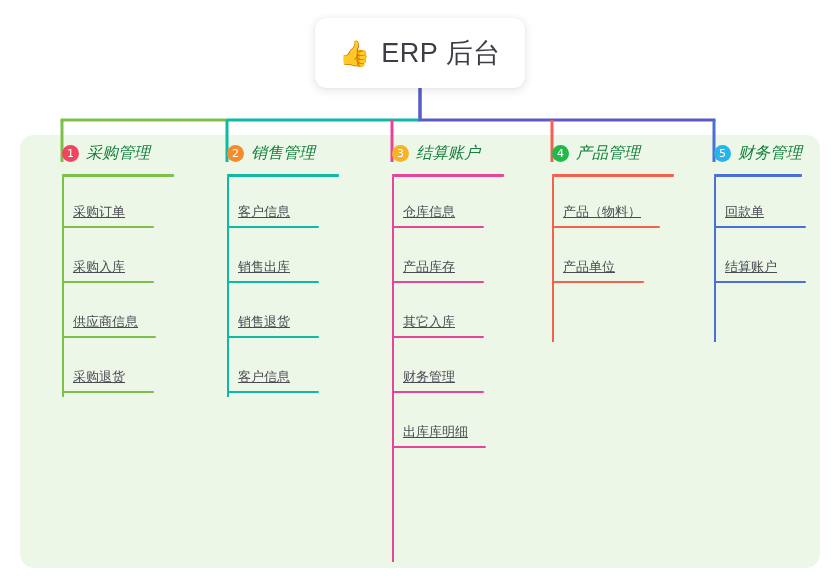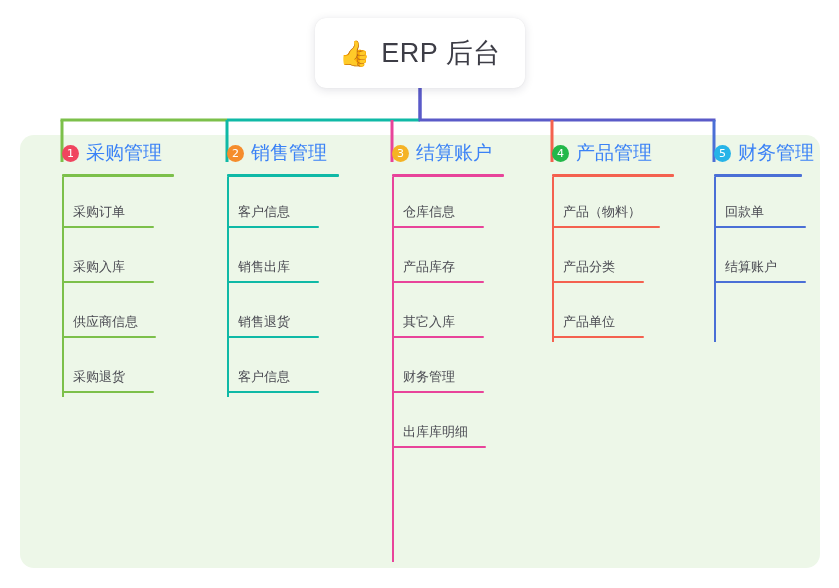--- a/index.html
+++ b/index.html
@@ -92,41 +92,43 @@
     height: 17px;
     border-radius: 50%;
     color: #ffffff;
     font-size: 11px;
     line-height: 17px;
     text-align: center;
     font-family: "DejaVu Sans", sans-serif;
     flex: 0 0 auto;
   }
   .col-title {
-    font-size: 19px;
-    color: #3b82f6;
+    font-size: 16px;
+    color: #15803d;
     white-space: nowrap;
+    font-style: italic;
   }
   .head-rule {
     height: 3px;
     margin-top: 8px;
     border-radius: 1px;
   }
 
   .leaf {
     position: relative;
     height: 55px;
   }
   .leaf-text {
     position: absolute;
     left: 33px;
     top: 26px;
     font-size: 13px;
     color: #4a4a52;
     white-space: nowrap;
+    text-decoration: underline;
   }
   .leaf-rule {
     position: absolute;
     left: 22px;
     top: 49px;
     height: 2px;
     width: 92px;
     border-radius: 1px;
   }
   .col-spine {
@@ -243,24 +245,20 @@
           <span class="badge" style="background: rgb(35, 184, 74);">4</span>
           <span class="col-title">产品管理</span>
         </div>
         <div class="head-rule" style="background: rgb(244, 97, 79); width: 122px; margin-left: 22px;"></div>
         <div class="col-spine" style="background: rgb(244, 97, 79); top: 37px; height: 165px;"></div>
         <div class="leaf">
           <span class="leaf-text">产品（物料）</span>
           <div class="leaf-rule" style="background: rgb(244, 97, 79); width: 108px;"></div>
         </div>
         <div class="leaf">
-          <span class="leaf-text">产品分类</span>
-          <div class="leaf-rule" style="background: rgb(244, 97, 79); width: 92px;"></div>
-        </div>
-        <div class="leaf">
           <span class="leaf-text">产品单位</span>
           <div class="leaf-rule" style="background: rgb(244, 97, 79); width: 92px;"></div>
         </div>
       </div>
       <div class="column" style="left: 692px; width: 128px;">
         <div class="col-head">
           <span class="badge" style="background: rgb(39, 180, 232);">5</span>
           <span class="col-title">财务管理</span>
         </div>
         <div class="head-rule" style="background: rgb(74, 111, 214); width: 88px; margin-left: 22px;"></div>

